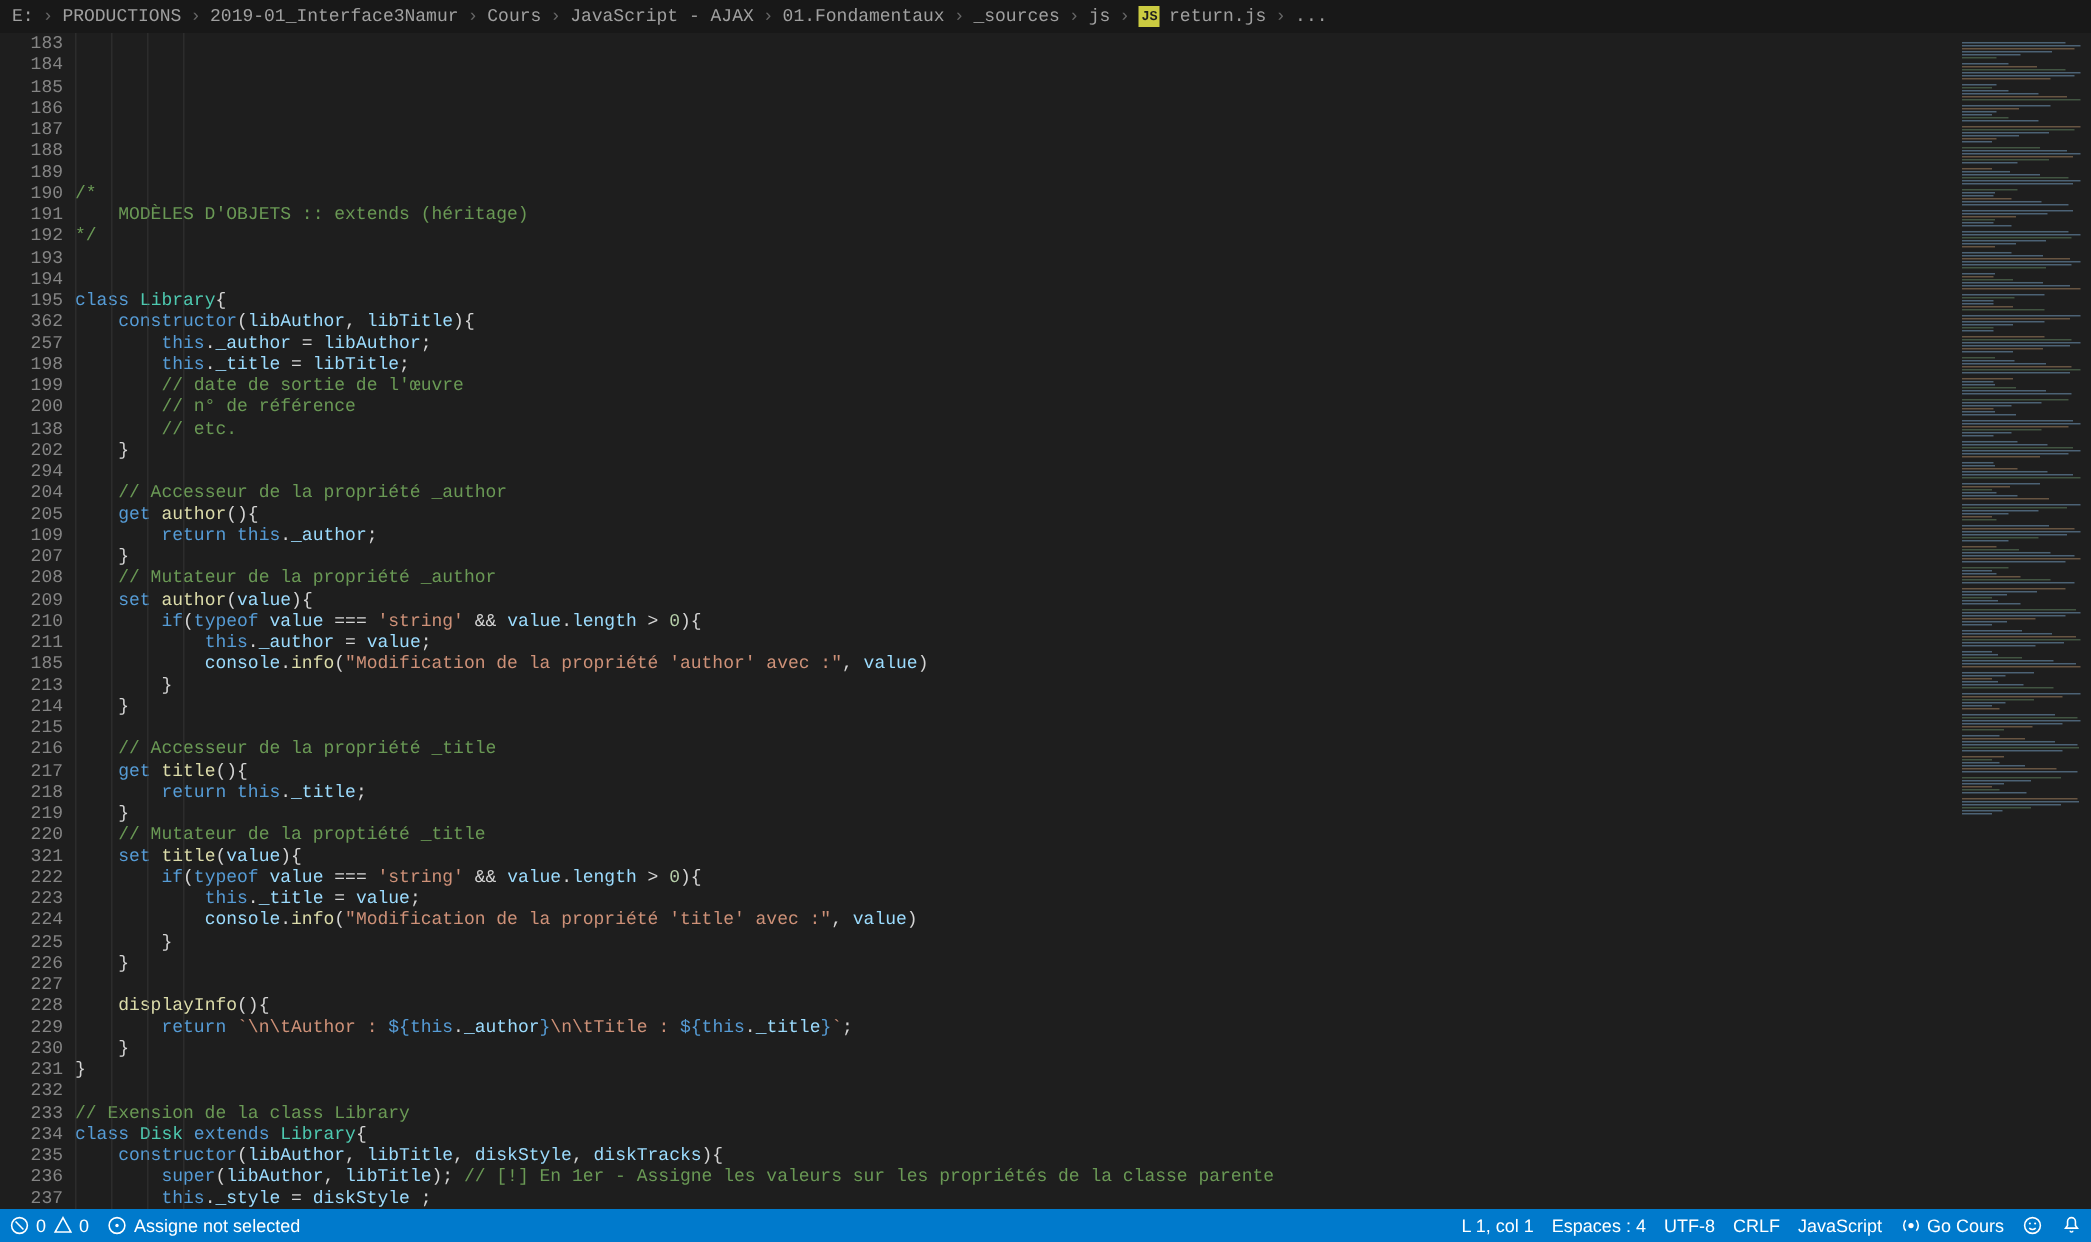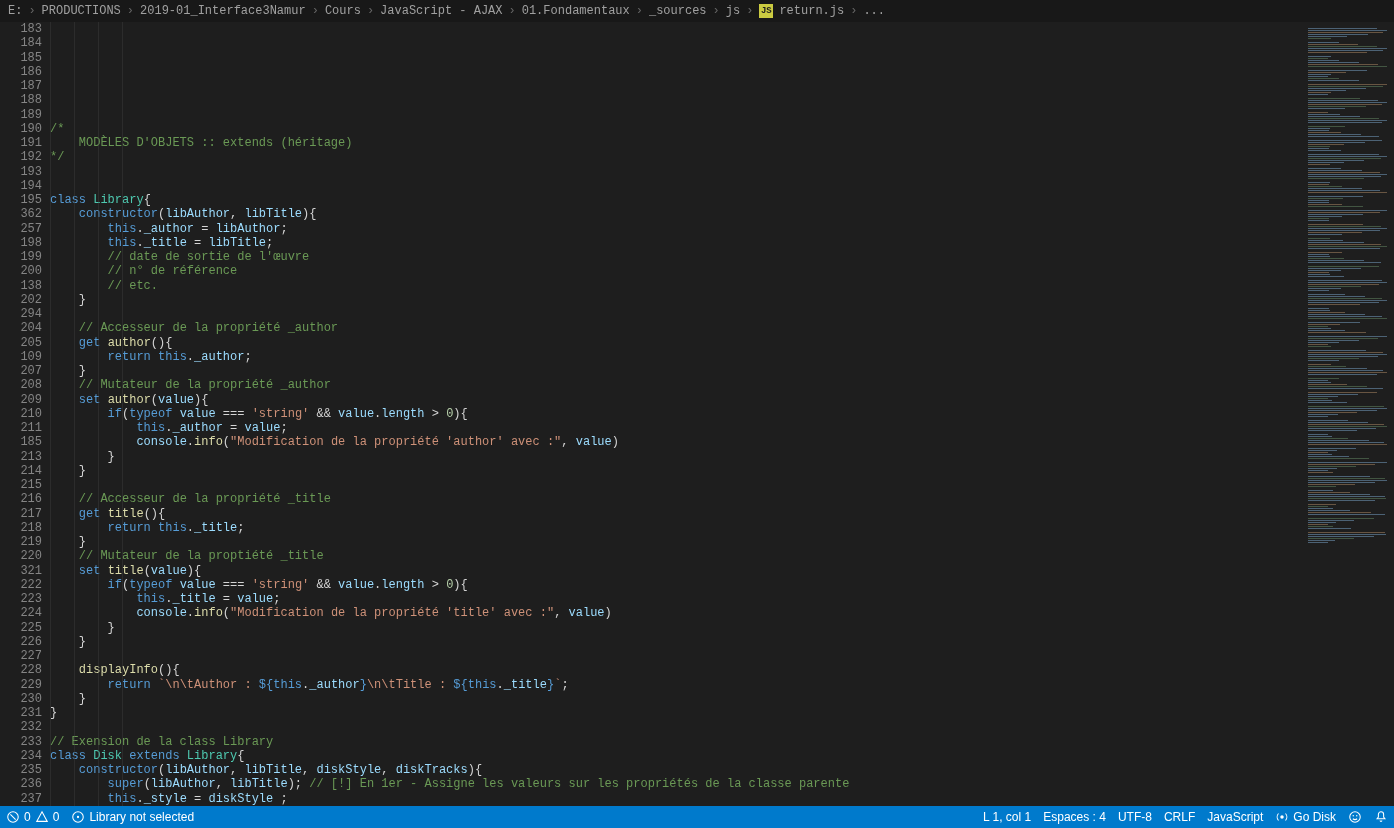--- a/index.html
+++ b/index.html
@@ -479,21 +479,21 @@
       <svg viewBox="0 0 16 16">
           <path d="M8 2 L14 13 H2 Z" fill="none" stroke="#fff" stroke-width="1.2"></path>
         </svg>
       <span>0</span>
     </div>
     <div class="item">
       <svg viewBox="0 0 16 16">
           <circle cx="8" cy="8" r="6" fill="none" stroke="#fff" stroke-width="1.2"></circle>
           <circle cx="8" cy="8" r="1.3" fill="#fff"></circle>
         </svg>
-      <span>Library not selected</span>
+      <span>Assigne not selected</span>
     </div>
   </div>
   <div class="right">
     <div class="item">
         <span>L 1, col 1</span>
       </div>
     <div class="item">
         <span>Espaces : 4</span>
       </div>
     <div class="item">
@@ -503,21 +503,21 @@
         <span>CRLF</span>
       </div>
     <div class="item">
         <span>JavaScript</span>
       </div>
     <div class="item">
       <svg viewBox="0 0 16 16">
           <circle cx="8" cy="8" r="2" fill="#fff"></circle>
           <path d="M4 4 a6 6 0 0 0 0 8 M12 4 a6 6 0 0 1 0 8" fill="none" stroke="#fff" stroke-width="1.2"></path>
         </svg>
-      <span>Go Disk</span>
+      <span>Go Cours</span>
     </div>
     <div class="item">
       <svg viewBox="0 0 16 16">
           <circle cx="8" cy="8" r="6" fill="none" stroke="#fff" stroke-width="1.2"></circle>
           <circle cx="6" cy="6.5" r="0.8" fill="#fff"></circle>
           <circle cx="10" cy="6.5" r="0.8" fill="#fff"></circle>
           <path d="M5.5 10 q2.5 2 5 0" fill="none" stroke="#fff" stroke-width="1.2"></path>
         </svg>
     </div>
     <div class="item">

